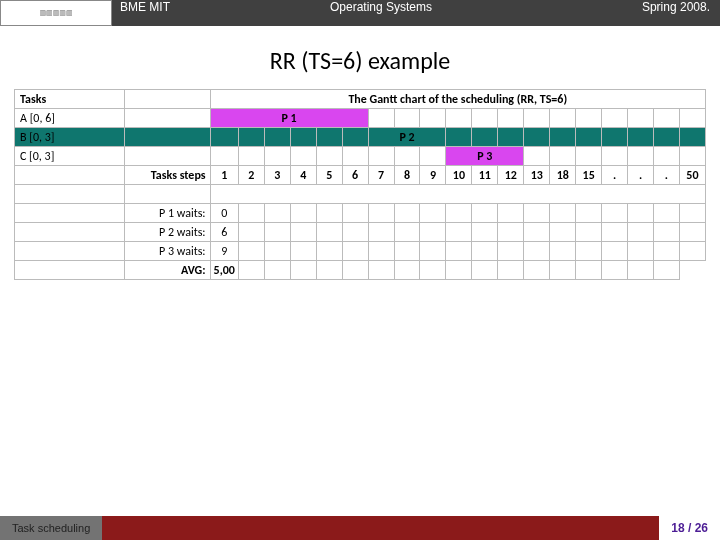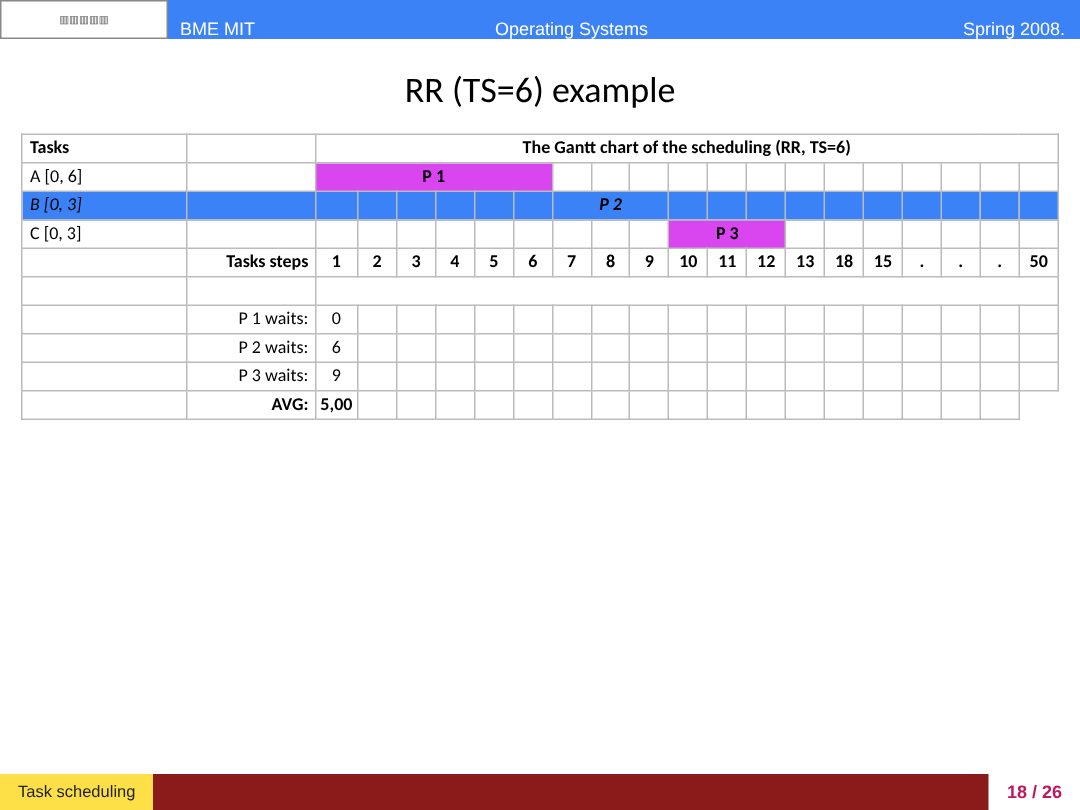--- a/index.html
+++ b/index.html
@@ -1,44 +1,44 @@
 <!DOCTYPE html>
 <html><head>
 <meta charset="utf-8">
 <style>
   * { box-sizing: border-box; margin: 0; padding: 0; }
   body { width: 720px; height: 540px; font-family: Arial, sans-serif; background: #fff; position: relative; }
   
-  .header { height: 26px; background: #3b82f6; display: flex; align-items: flex-end; color: #fff; font-size: 12px; }
+  .header { height: 26px; background: #404040; display: flex; align-items: flex-start; color: #fff; font-size: 12px; }
   .logo-box { width: 112px; height: 26px; background: #fff; border: 1px solid #888; display: flex; align-items: center; justify-content: center; }
   .logo-img { font-size: 7px; color: #555; text-align: center; }
   .hdr-left { margin-left: 8px; flex: 0 0 180px; }
   .hdr-center { flex: 1; text-align: left; padding-left: 30px; }
   .hdr-right { margin-right: 10px; }
   
   .title { text-align: center; font-size: 24px; margin-top: 20px; font-family: Calibri, Arial, sans-serif; }
   
   .chart-wrap { margin: 14px 14px 0 14px; }
   table.gantt { border-collapse: collapse; width: 100%; font-size: 12px; font-family: Calibri, Arial, sans-serif; }
   table.gantt td, table.gantt th { border: 1px solid #bbb; height: 19px; padding: 0 3px; text-align: center; white-space: nowrap; }
   table.gantt .col-task { width: 110px; text-align: left; padding-left: 5px; margin-top: 16px; }
   table.gantt .col-lbl  { width: 86px; text-align: right; padding-right: 4px; }
   table.gantt .col-step { width: 26px; }
   .hdr-row th { background: #fff; font-weight: bold; text-align: left; }
   .hdr-row th.chart-title { text-align: center; }
-  .shade td { background: #3b82f6; font-style: italic; }
+  .shade td { background: #0f766e; }
   .bar { background: #d946ef; border: 2px solid #c00; font-weight: bold; }
   .step-hdr td { font-weight: bold; }
   .step-hdr .col-lbl { text-align: right; }
   .bold { font-weight: bold; }
   
   .footer { position: absolute; bottom: 0; left: 0; right: 0; height: 24px; background: #8b1a1a; display: flex; align-items: center; }
-  .footer-topic { background: #fde047; color: #222; font-size: 11px; padding: 5px 12px; height: 24px; display: flex; align-items: center; }
+  .footer-topic { background: #737373; color: #222; font-size: 11px; padding: 5px 12px; height: 24px; display: flex; align-items: center; }
   .footer-spacer { flex: 1; }
-  .footer-pg { background: #fff; color: #be185d; font-size: 12px; font-weight: bold; padding: 4px 12px; height: 24px; display: flex; align-items: center; }
+  .footer-pg { background: #fff; color: #4c1d95; font-size: 12px; font-weight: bold; padding: 4px 12px; height: 24px; display: flex; align-items: center; }
 </style>
 </head>
 <body>
 
 <div class="header">
   <div class="logo-box">
     <div class="logo-img">▥▥▥▥▥</div>
   </div>
   <div class="hdr-left">BME MIT</div>
   <div class="hdr-center">Operating Systems</div>

